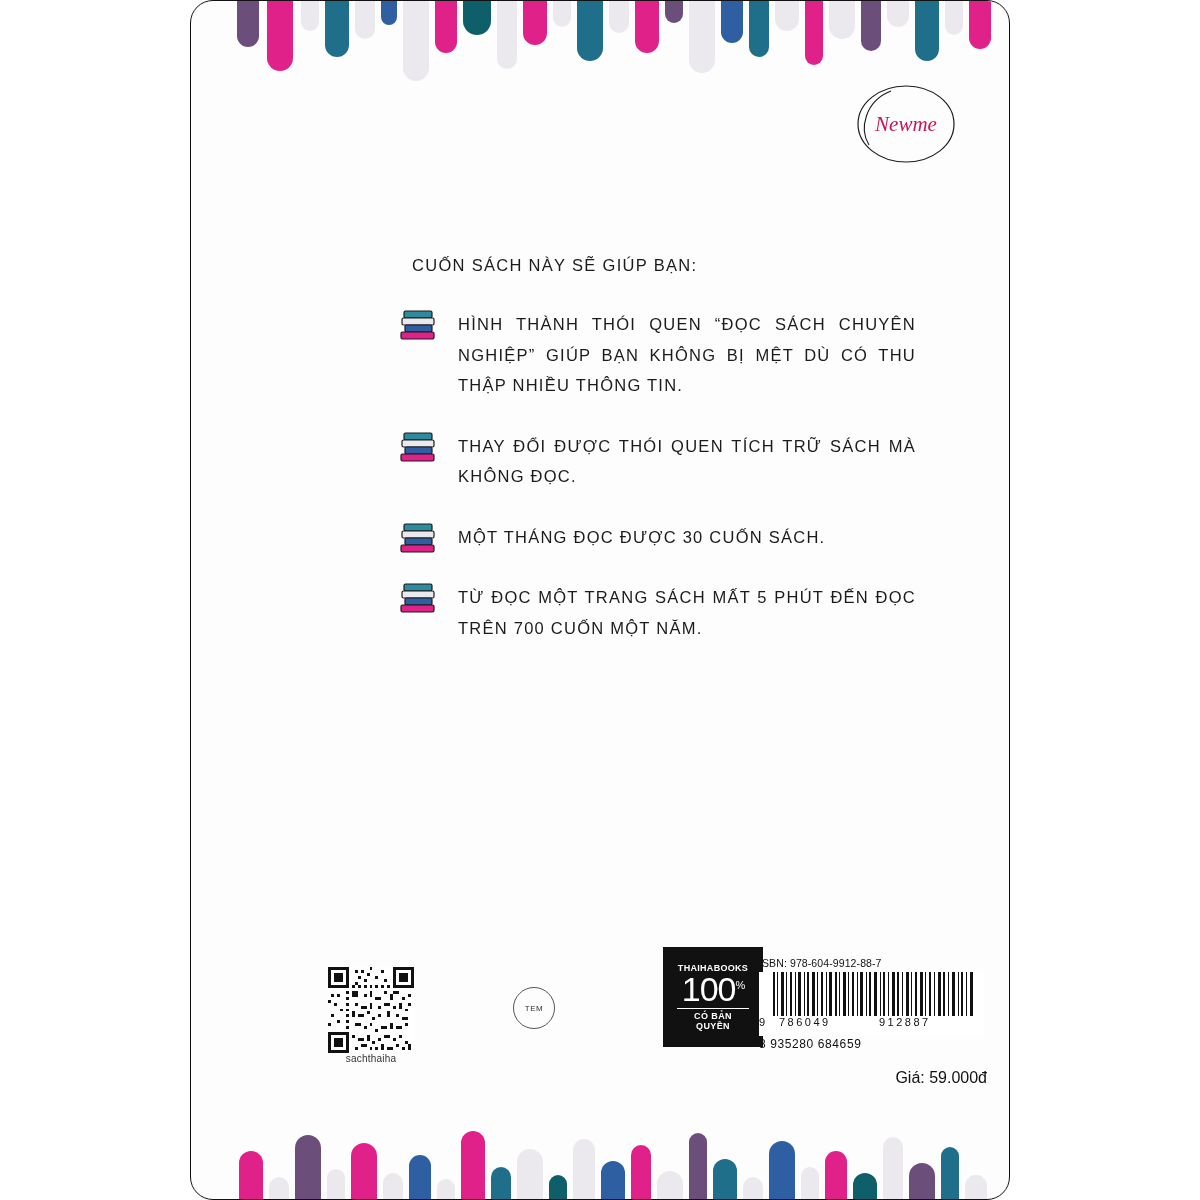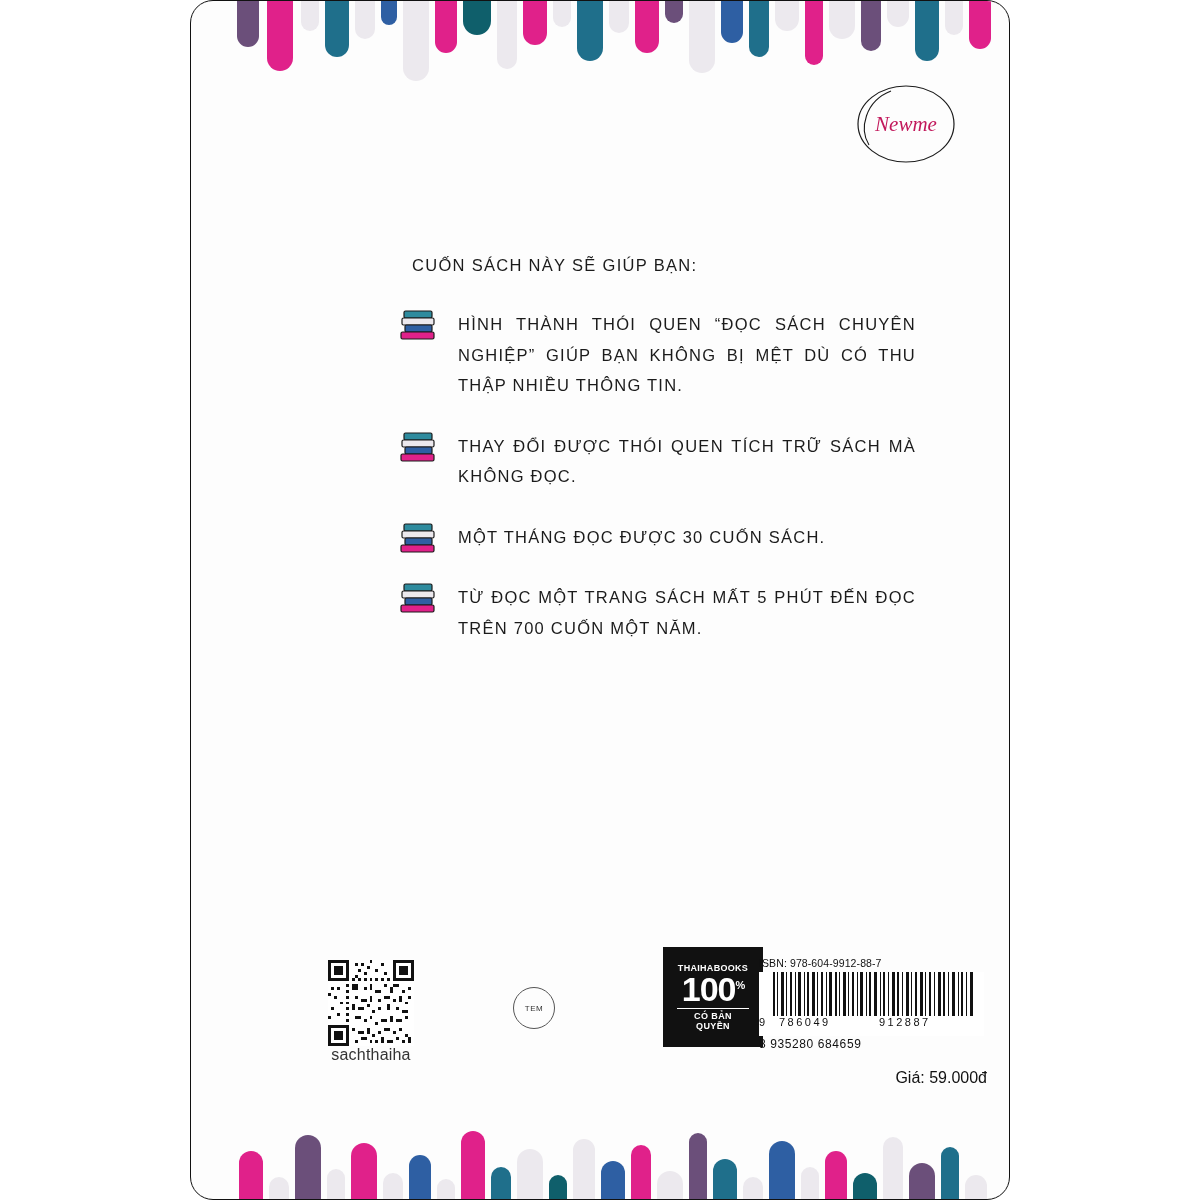--- a/index.html
+++ b/index.html
@@ -100,21 +100,21 @@
     text-align: center;
   }
   #qr {
     width: 86px;
     height: 86px;
     margin: 0 auto;
     display: block;
     background: #fff;
   }
   #qr-label {
-    font-size: 16px;
+    font-size: 10px;
     color: #333;
     letter-spacing: .2px;
   }
 
   #tem {
     position: absolute;
     left: 322px;
     bottom: 170px;
     width: 40px;
     height: 40px;
@@ -138,21 +138,21 @@
     color: #fff;
     display: flex;
     flex-direction: column;
     align-items: center;
     justify-content: center;
     text-align: center;
     padding: 8px;
     box-sizing: border-box;
   }
   #cb-top { font-size: 9px; letter-spacing: .3px; font-weight: bold; }
-  #cb-mid { font-size: 34px; font-weight: bold; line-height: .95; letter-spacing: -1px; }
+  #cb-mid { font-size: 34px; font-weight: normal; line-height: .95; letter-spacing: -1px; }
   #cb-mid sup { font-size: 11px; vertical-align: super; }
   #cb-bot {
     font-size: 9px;
     letter-spacing: .4px;
     font-weight: bold;
     border-top: 1px solid #fff;
     padding-top: 2px;
     margin-top: 2px;
     width: 86%;
   }

